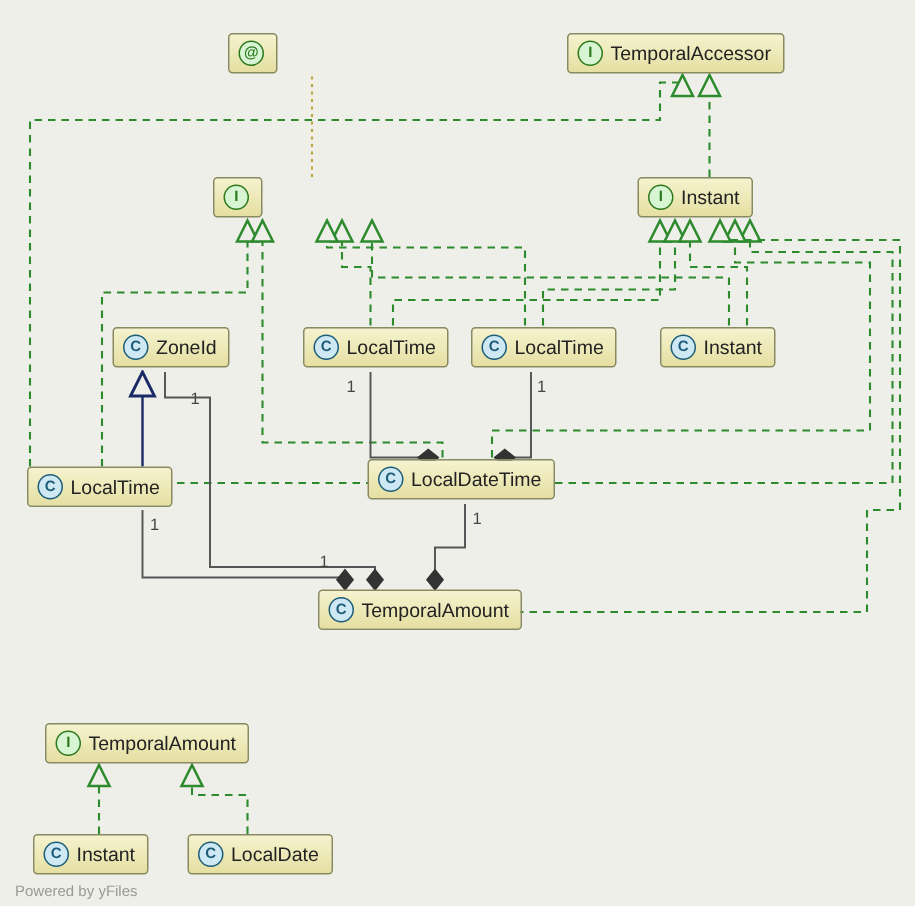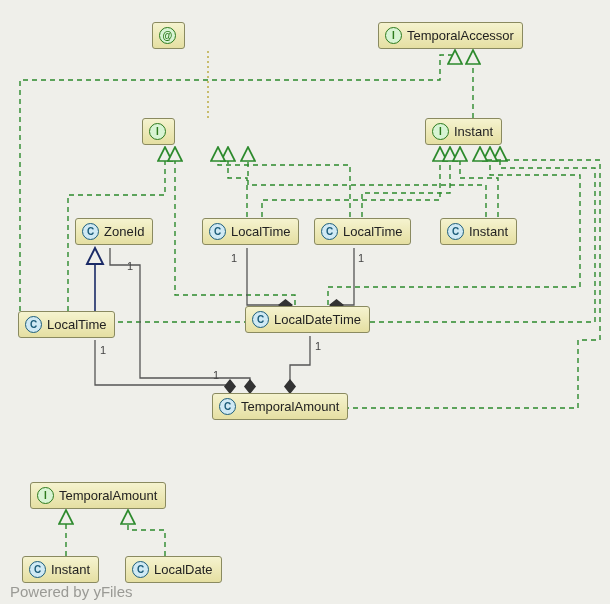--- a/index.html
+++ b/index.html
@@ -32,21 +32,21 @@
     flex:0 0 auto;
   }
   .icn-i{background:#d7f4d3;border:1px solid #2d7a1d;color:#2d7a1d;}
   .icn-c{background:#cfe9f4;border:1px solid #1d5d7a;color:#1d5d7a;}
   .icn-a{background:#d7f4d3;border:1px solid #2d7a1d;color:#2d7a1d;}
   .mult{
     position:absolute;font-size:11px;color:#444;
   }
   .footer{
     position:absolute;left:10px;bottom:4px;
-    font-size:15px;color:#9a9a95;
+    font-size:10px;color:#9a9a95;
   }
 </style>
 </head>
 <body>
 
 <svg width="610" height="604">
   <defs>
     <marker id="triGreen" markerWidth="12" markerHeight="12" refX="11" refY="6" orient="auto">
       <path d="M1,1 L11,6 L1,11 Z" fill="#efefea" stroke="#2d8a2d" stroke-width="1.2"></path>
     </marker>

